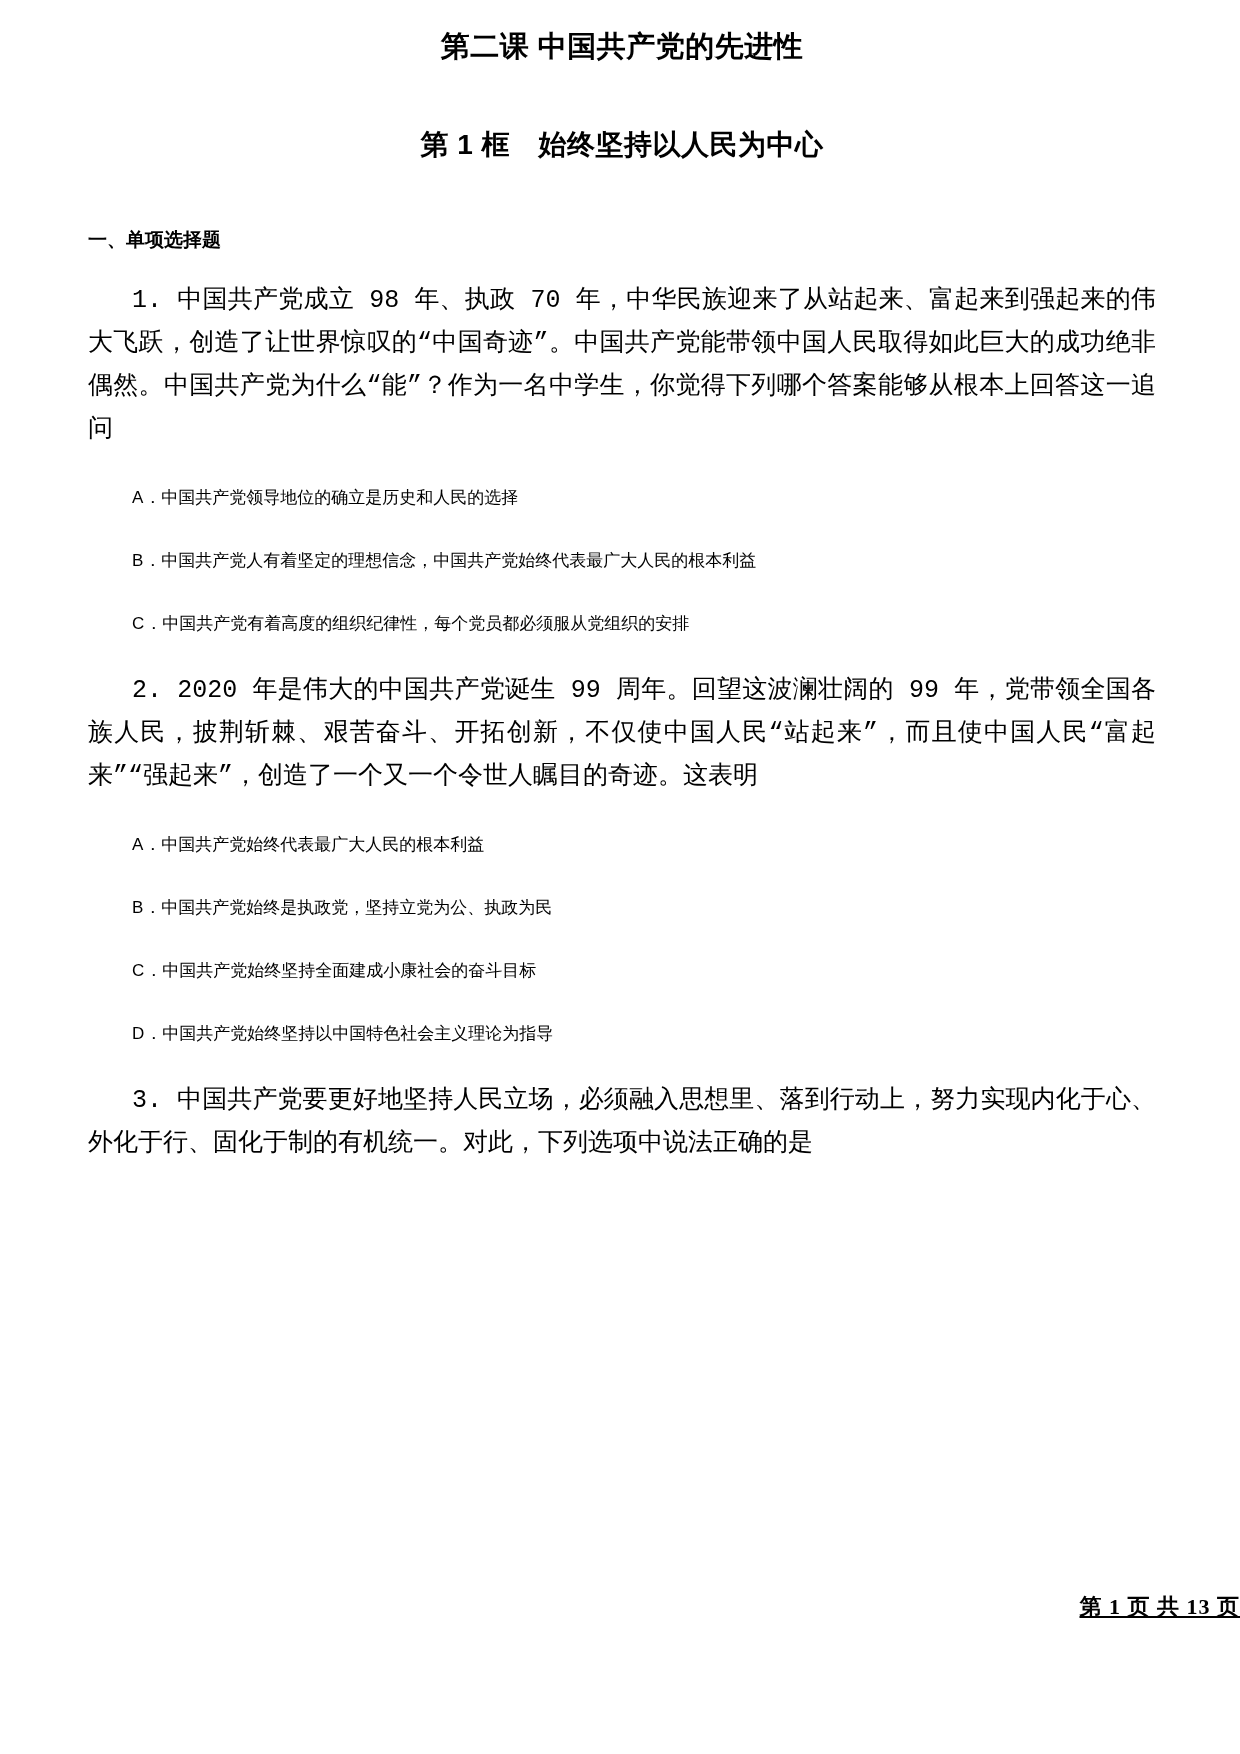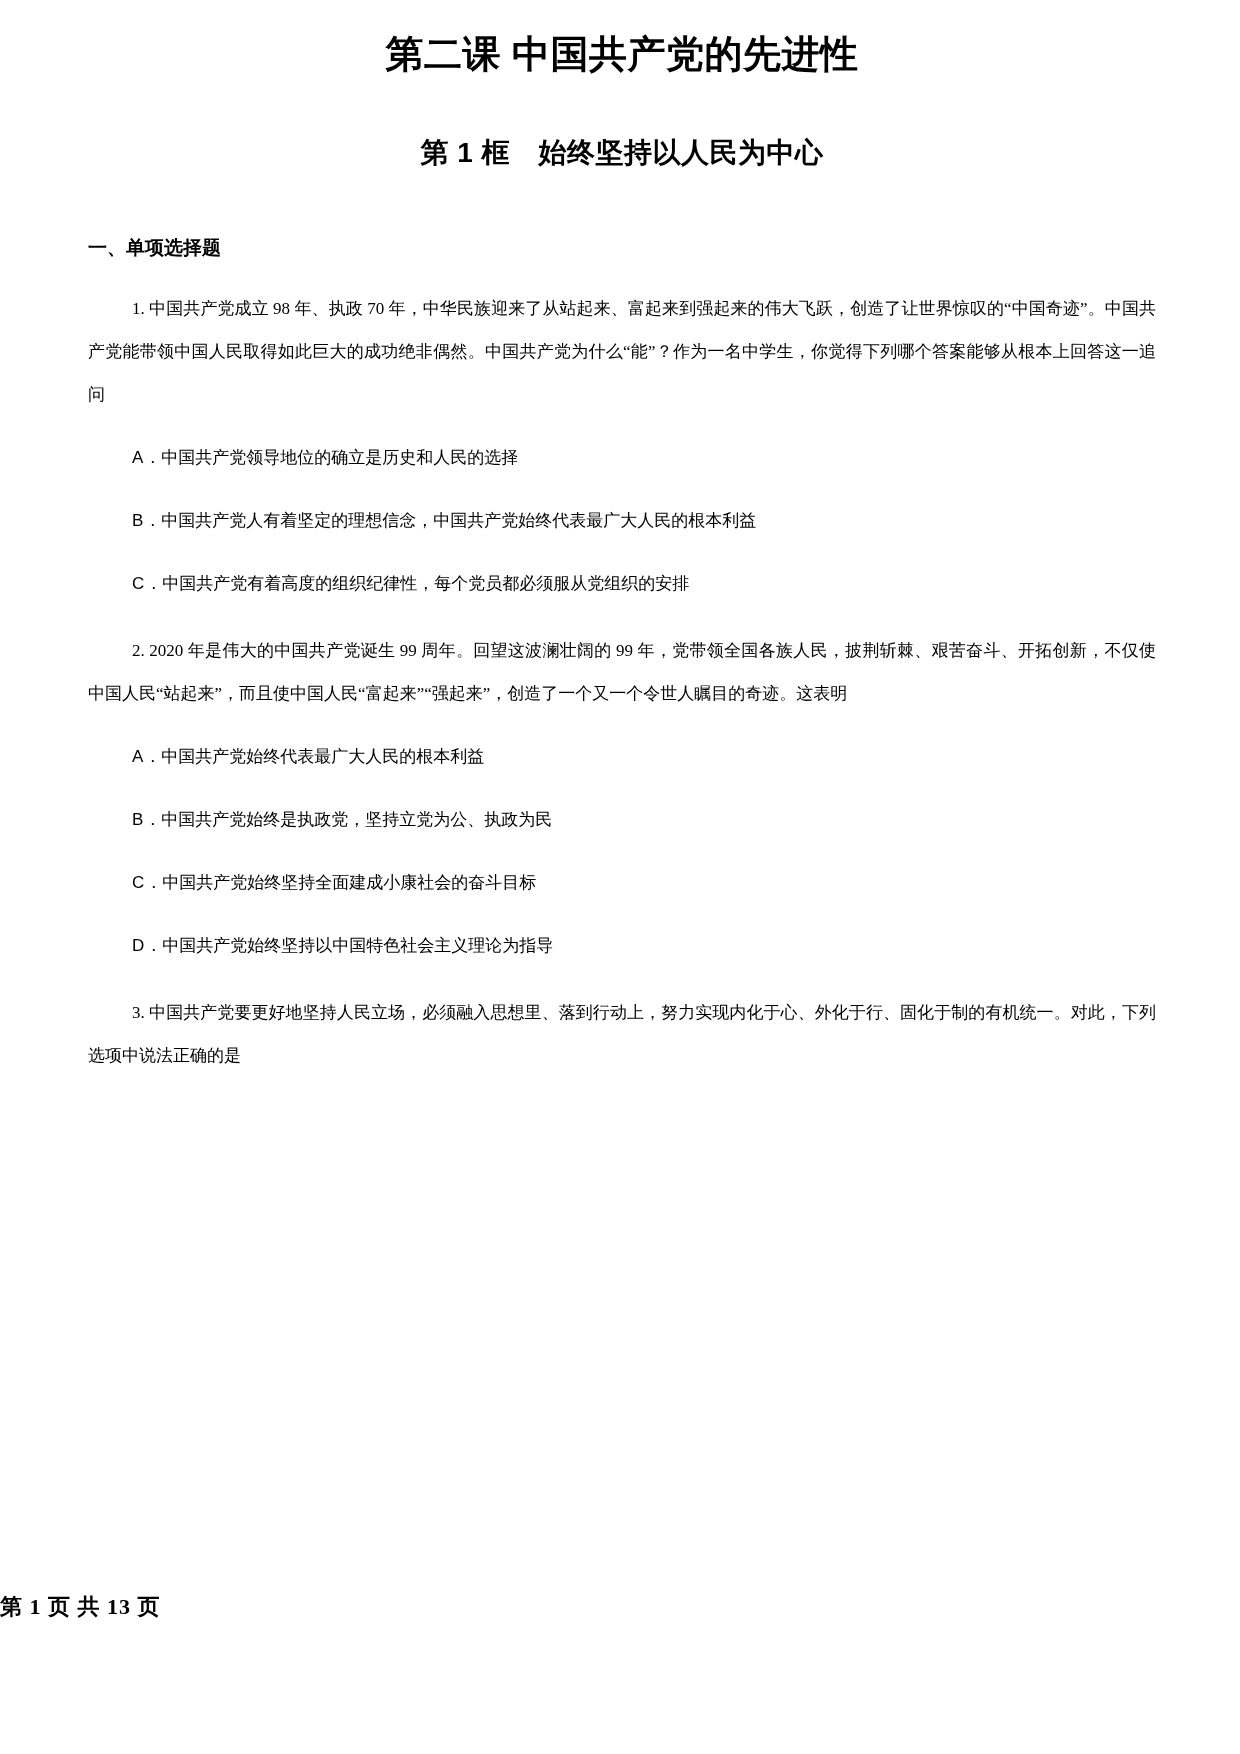--- a/index.html
+++ b/index.html
@@ -36,46 +36,46 @@
     color: #000;
     font-family: "Liberation Sans", "DejaVu Sans", sans-serif;
     letter-spacing: 0.5px;
   }
   .title-unit {
     font-size: 30px;
     margin-top: 148px;
     line-height: 44px;
   }
   .title-lesson {
-    font-size: 38px;
+    font-size: 29px;
     line-height: 44px;
   }
   .title-frame {
     font-size: 28px;
     margin-top: 55px;
     line-height: 44px;
   }
 
   
   .section-header {
     font-size: 19px;
     font-weight: bold;
     font-family: "Liberation Sans", "DejaVu Sans", sans-serif;
     margin-top: 58px;
     line-height: 30px;
   }
 
   
   .question {
-    font-size: 17px;
+    font-size: 25px;
     line-height: 43px;
     margin-top: 24px;
     text-align: justify;
     text-justify: inter-ideograph;
-    font-family: Liberation Serif, serif;
+    font-family: Liberation Mono, monospace;
     font-weight: normal;
   }
   .question .indent {
     display: inline-block;
     width: 44px;
   }
   .option {
     font-size: 17px;
     line-height: 43px;
     margin-top: 20px;
@@ -85,25 +85,26 @@
   .opt-letter {
     letter-spacing: 1px;
   }
 
   
   .footer {
     position: absolute;
     left: 0;
     right: 0;
     top: 1592px;
-    text-align: left;
+    text-align: right;
     font-size: 22px;
     font-weight: bold;
     font-family: "Liberation Serif", "DejaVu Serif", serif;
     letter-spacing: 1px;
+    text-decoration: underline;
   }
 </style>
 </head>
 <body>
 
 <div class="page">
 
   <div class="content">
 
 

